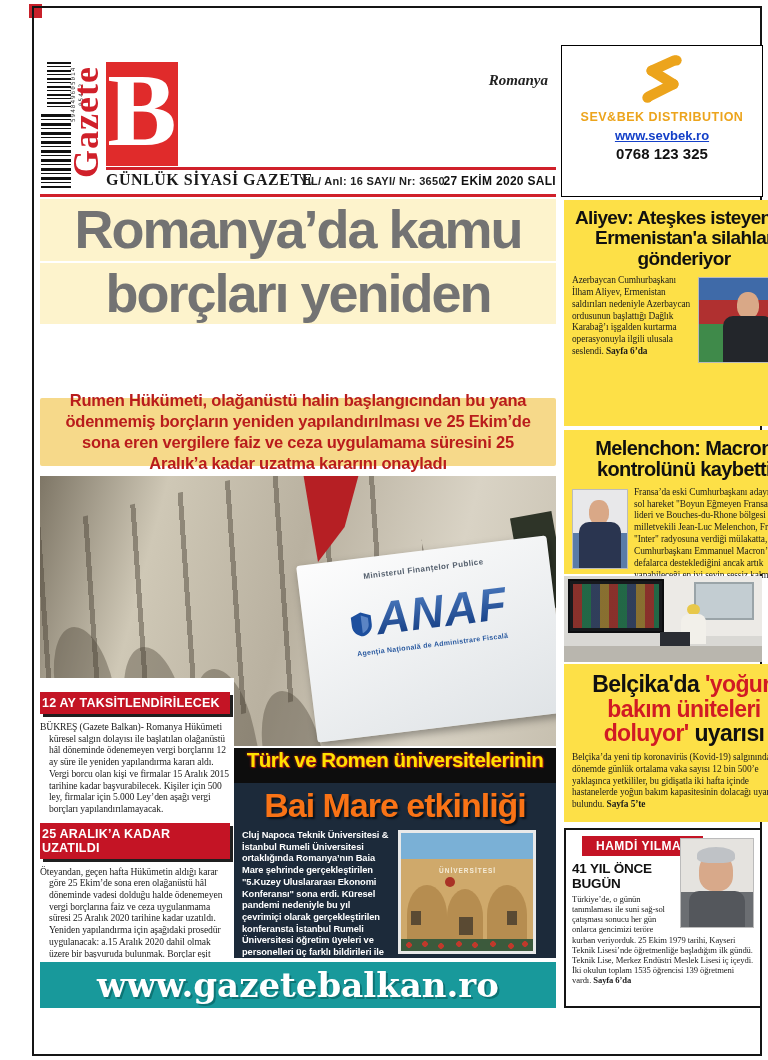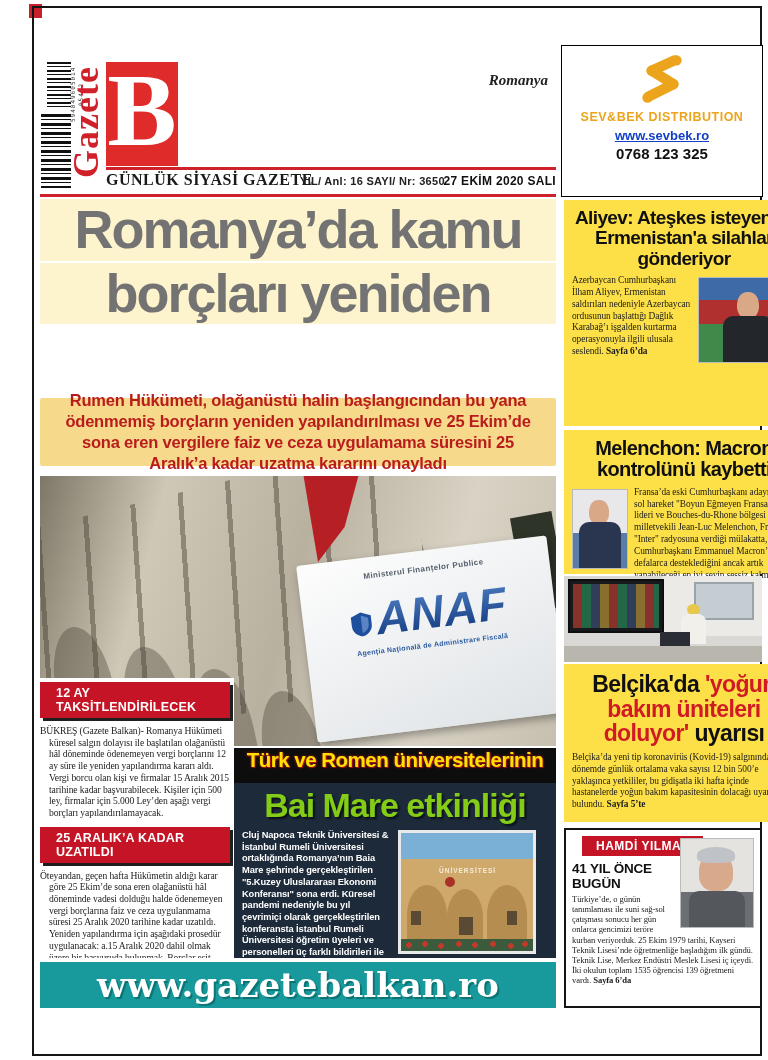--- a/index.html
+++ b/index.html
@@ -66,31 +66,31 @@
        transform:rotate(-7deg);border-radius:3px;box-shadow:2px 4px 8px rgba(0,0,0,.35);text-align:center;padding-top:14px;box-sizing:border-box;}
   .sign-top{font-size:8px;font-weight:700;color:#55606e;letter-spacing:.4px;}
   .sign-main{margin-top:16px;font-size:46px;font-weight:900;font-style:italic;letter-spacing:1px;
        color:#1d4f9e;background:linear-gradient(#4d7cc0,#123a80);-webkit-background-clip:text;background-clip:text;-webkit-text-fill-color:transparent;line-height:1;}
   .sign-shield{display:inline-block;vertical-align:middle;margin-right:4px;}
   .sign-sub{margin-top:6px;font-size:7px;font-weight:700;color:#2a5aa0;letter-spacing:.3px;}
 
   
   .left-col{position:absolute;left:40px;top:678px;width:192px;height:280px;background:#fff;padding-right:2px;overflow:hidden;}
   .badge{display:block;background:#c41425;color:#fff;font-weight:800;font-size:12.5px;letter-spacing:.2px;
-       padding:4px 16px;box-shadow:3px 3px 0 #1f1f1f;margin:4px 2px 7px 0;}
+       padding:4px 2px;box-shadow:3px 3px 0 #1f1f1f;margin:14px 2px 7px 0;}
   .col-body{font-family:"Liberation Serif",serif;font-size:9.6px;line-height:1.22;color:#1b1b1b;
        padding-left:9px;text-indent:-9px;letter-spacing:-.1px;}
   .pref{font-weight:700;}
 
   
   .bai{position:absolute;left:234px;top:748px;width:322px;height:210px;background:#1c2a3a;}
   .bai-kicker{height:35px;background:#0d0d0d;display:flex;justify-content:center;}
   .bai-kicker span{color:#ffe100;font-weight:900;font-size:20.5px;letter-spacing:-.5px;
        text-shadow:0 0 3px rgba(210,30,30,.95),1px 1px 0 rgba(180,20,20,.8);}
-  .bai-head{color:#84cc16;font-weight:900;font-size:34px;letter-spacing:-1px;text-align:center;margin-top:3px;
+  .bai-head{color:#f97316;font-weight:900;font-size:34px;letter-spacing:-1px;text-align:center;margin-top:3px;
        text-shadow:2px 2px 2px rgba(0,0,0,.6);}
   .bai-row{display:flex;padding:5px 20px 0 8px;}
   .bai-body{flex:1;color:#fff;font-size:9.3px;line-height:1.26;font-weight:700;padding-right:6px;letter-spacing:-.1px;}
   .uni-photo{width:132px;height:118px;border:3px solid #e9e9e9;position:relative;overflow:hidden;background:#7ab0d6;flex:none;}
   .uni-bldg{position:absolute;left:0;top:26px;width:100%;height:92px;background:#cfa96b;}
   .uni-arch{position:absolute;width:40px;height:60px;background:#b68d50;border-radius:50% 50% 0 0;}
   .uni-text{position:absolute;left:38px;top:34px;font-size:6.5px;font-weight:700;color:#f5ecd8;letter-spacing:1px;}
   .uni-logo{position:absolute;left:44px;top:44px;width:10px;height:10px;border-radius:50%;background:#a93226;}
   .uni-win{position:absolute;background:#5a4a33;}
   .uni-flowers{position:absolute;left:0;bottom:0;width:100%;height:12px;

